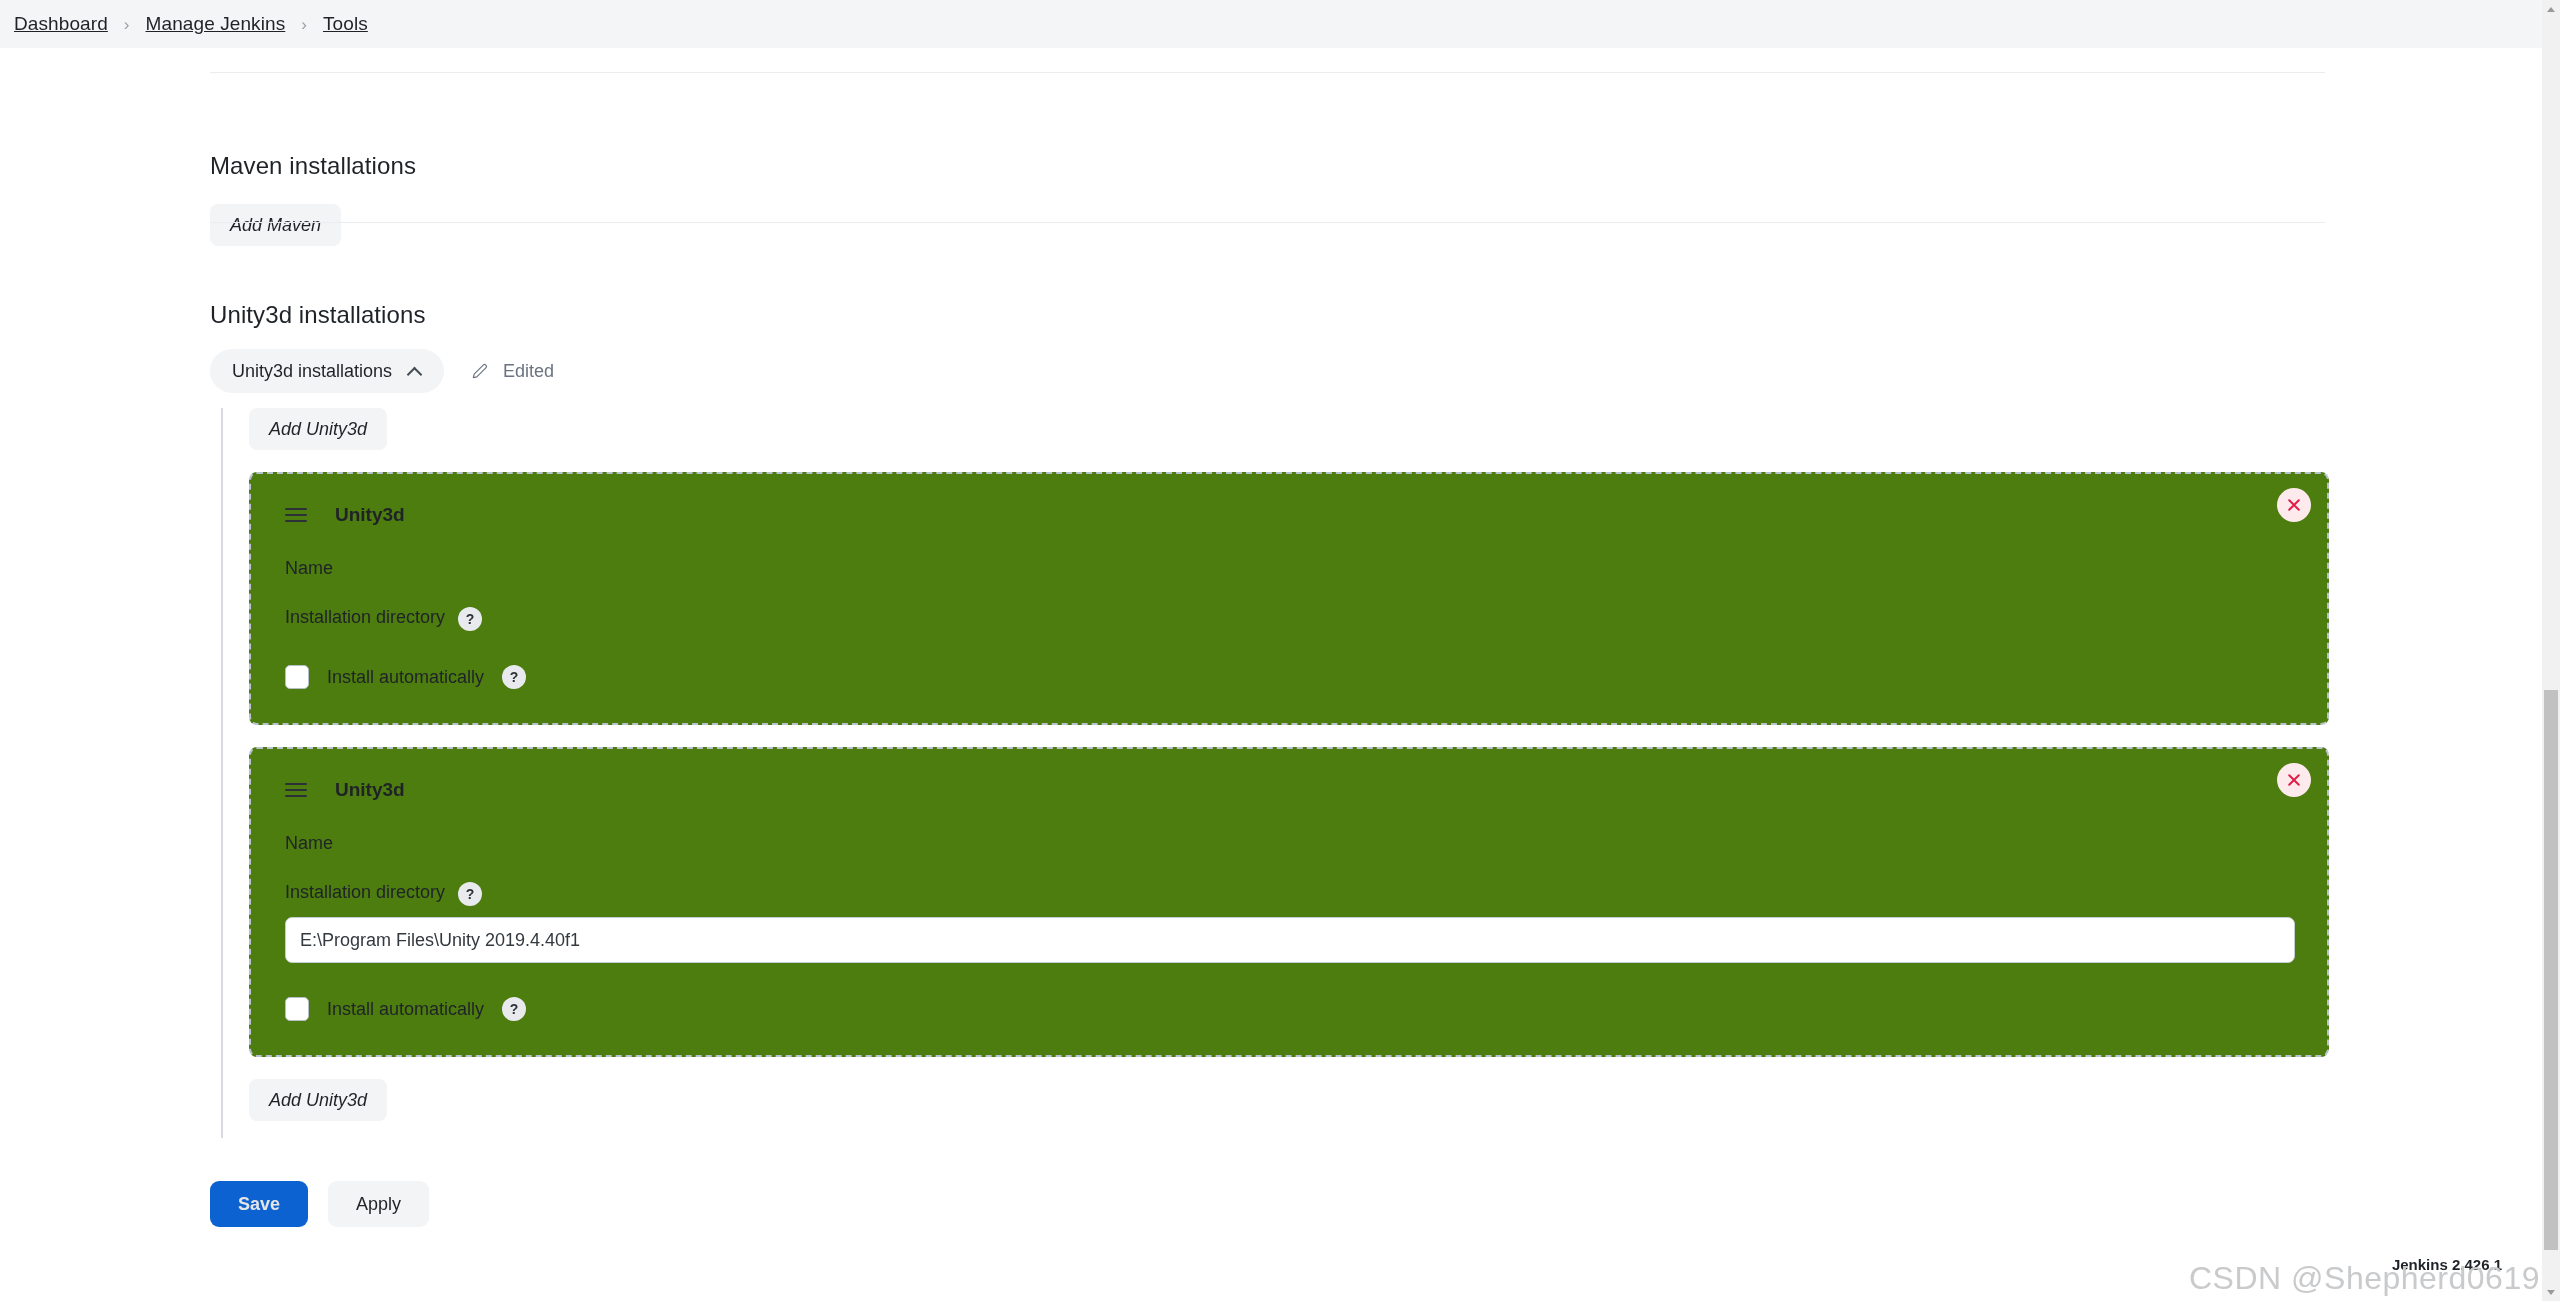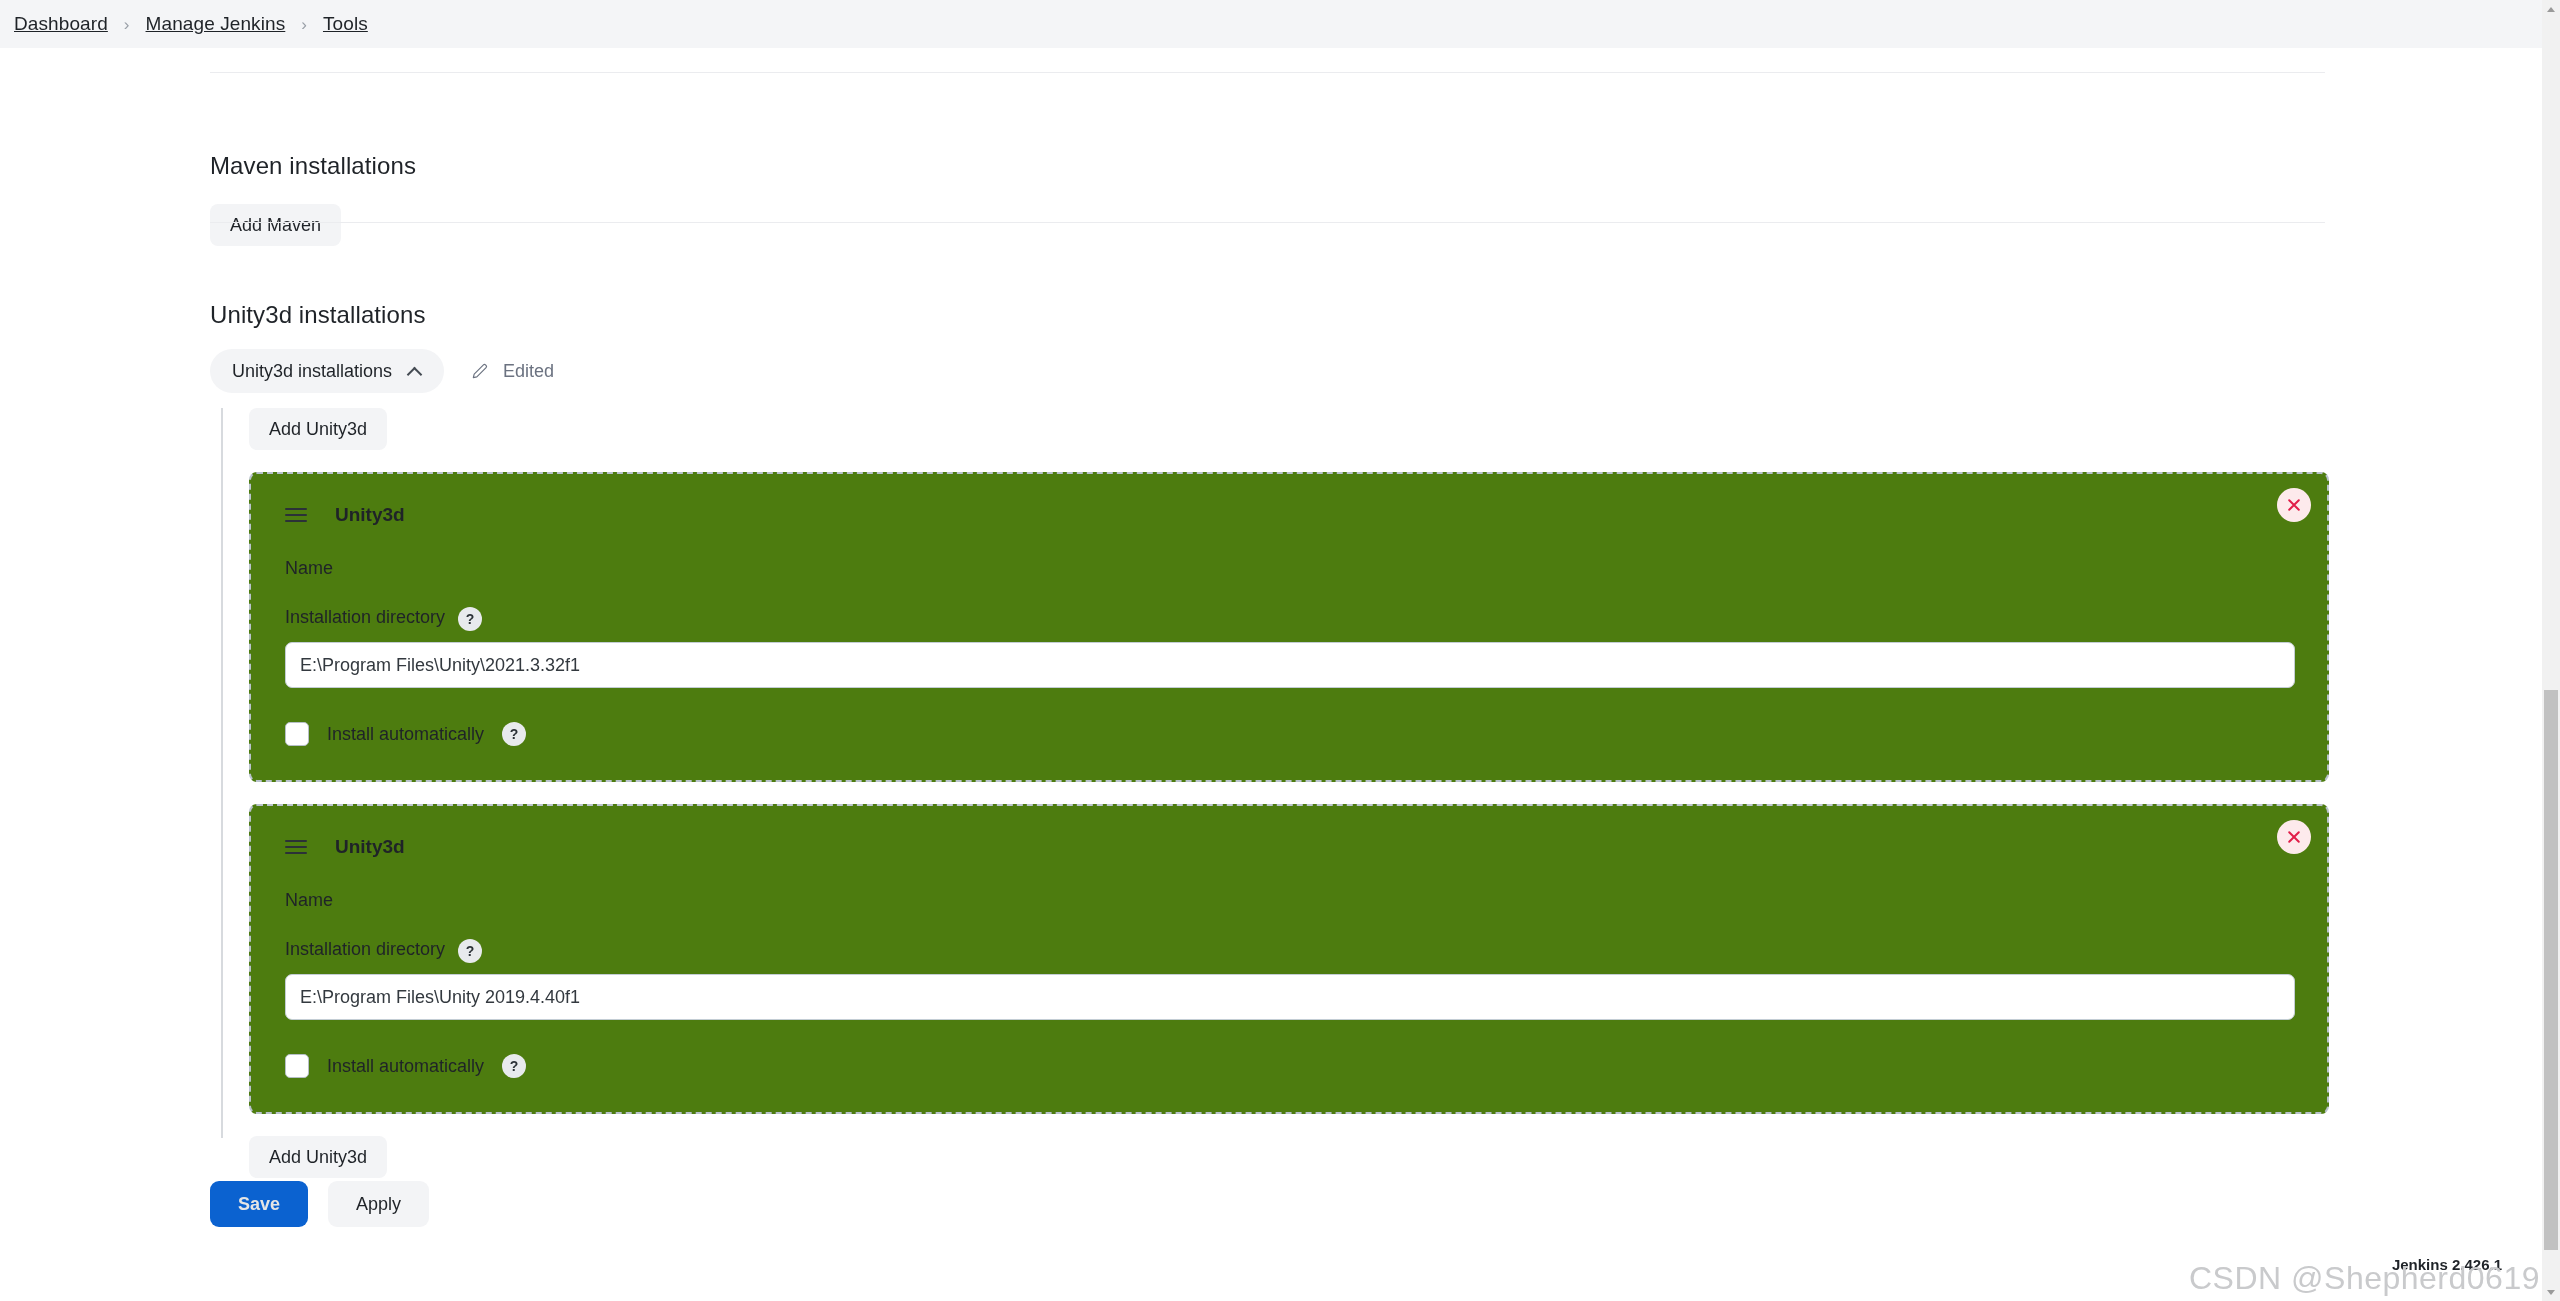--- a/index.html
+++ b/index.html
@@ -74,20 +74,21 @@
     font-family: "Liberation Sans", sans-serif;
     font-size: 18px;
     cursor: pointer;
     white-space: nowrap;
   }
   .btn-secondary {
     background: #f3f4f6;
     color: #1f2328;
     padding: 0 20px;
     height: 42px;
+    font-style: italic;
   }
   .btn-primary {
     background: #0b62d0;
     color: #e5e5e5;
     font-weight: 700;
     padding: 0 28px;
     height: 46px;
     border-radius: 9px;
   }
   .btn-apply {
@@ -384,21 +385,20 @@
         <div class="field-label">
           <span>Name</span>
         </div>
       </div>
 
       <div class="field">
         <div class="field-label">
           <span>Installation directory</span>
           <span class="help-badge">?</span>
         </div>
-        <input class="text-input" type="text" value="E:\Program Files\Unity\2021.3.32f1" style="">
       </div>
 
       <div class="check-row">
         <span class="checkbox"></span>
         <span class="check-label">Install automatically</span>
         <span class="help-badge">?</span>
       </div>
     </div>
 
     

